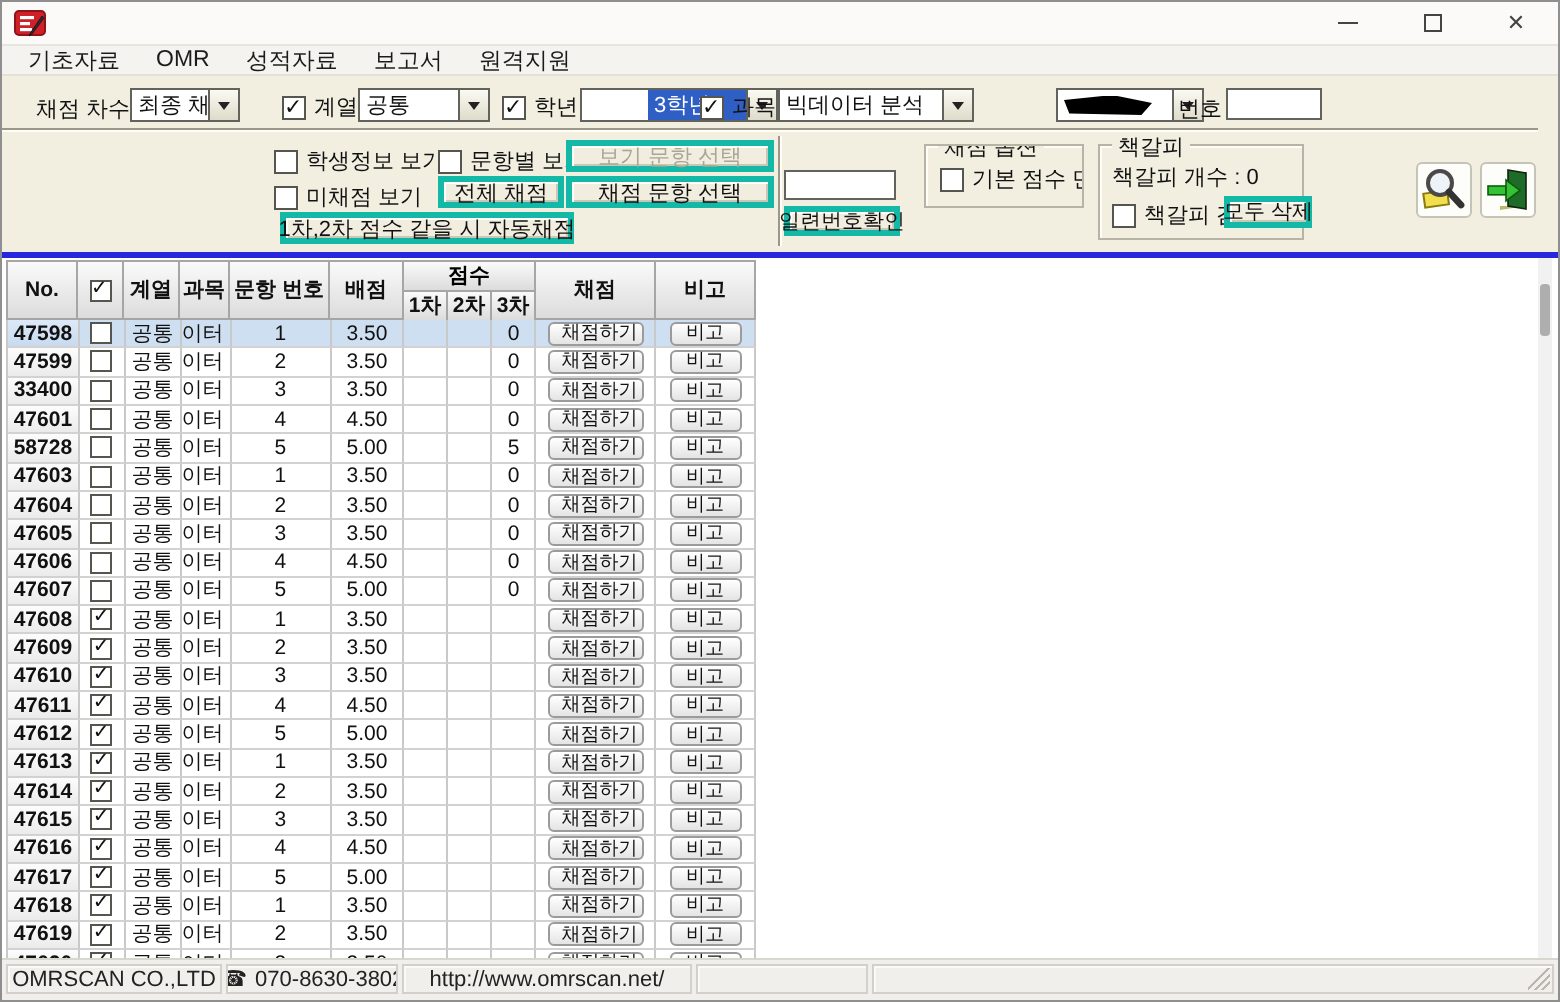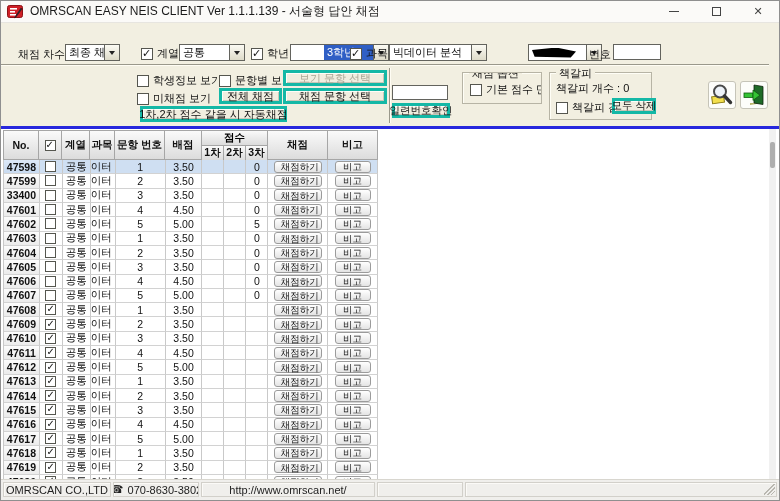--- a/index.html
+++ b/index.html
@@ -69,51 +69,57 @@
   .rowchk.checked::after{font-size:10px;top:-2px;left:0;}
   .rowbtn{background:linear-gradient(#ffffff,#e4e4e4);border:1px solid #9b9b9b;border-radius:3px;font-size:9.5px;color:#111;height:12px;line-height:9px;padding:0 6px;white-space:nowrap;}
   .rowbtn.grade{width:48px;}
   .rowbtn.note{width:36px;}
   .scrollbar{position:absolute;right:3px;top:0;bottom:0;width:7px;background:#f1f1f1;}
   .scroll-thumb{position:absolute;left:1px;top:13px;width:5px;height:26px;background:#aeaeae;border-radius:2px;}
 
   
   .statusbar{position:absolute;left:0;right:0;bottom:0;height:21px;background:#f0efec;border-top:1px solid #d8d6cf;display:flex;align-items:stretch;padding:2px 2px 3px 2px;}
   .sseg{border:1px solid #d2d0ca;box-shadow:inset 1px 1px 0 #fbfaf7;display:flex;align-items:center;justify-content:center;font-size:11px;color:#222;gap:4px;margin-right:2px;white-space:nowrap;overflow:hidden;}
-  .sseg.s1{width:108px;}.sseg.s2{width:86px;}.sseg.s3{width:174px;}.sseg.s4{width:86px;}.sseg.s5{flex:1;margin-right:0;position:relative;}
+  .sseg.s1{width:108px;}.sseg.s2{width:86px;}.sseg.s3{width:145px;}.sseg.s4{width:86px;}.sseg.s5{flex:1;margin-right:0;position:relative;}
   .grip{position:absolute;right:1px;bottom:1px;width:11px;height:11px;background:
     linear-gradient(135deg,transparent 45%,#b9b7b0 45%,#b9b7b0 52%,transparent 52%,transparent 62%,#b9b7b0 62%,#b9b7b0 69%,transparent 69%,transparent 79%,#b9b7b0 79%,#b9b7b0 86%,transparent 86%);}
 </style>
 </head>
 <body>
 
 <div class="window">
 
   <div class="titlebar">
     <svg class="app-icon" viewBox="0 0 16 14">
       <rect x="0.5" y="0.5" width="15" height="12" rx="2" fill="#cf2027" stroke="#8e1216"></rect>
       <rect x="3" y="3" width="7" height="1.6" fill="#fff"></rect>
       <rect x="3" y="6" width="5" height="1.6" fill="#fff"></rect>
       <rect x="3" y="9" width="6" height="1.6" fill="#fff"></rect>
       <path d="M15 4 L9 12 L7.5 13 L8.5 11 L14 3 Z" fill="#2b2b34" stroke="#111" stroke-width="0.4"></path>
     </svg>
-    <span class="title-text">OMRSCAN EASY NEIS CLIENT Ver 1.1.1.139 - 서술형 답안 채점</span>
     <div class="win-controls">
       <div class="win-btn">
           <span class="min-glyph"></span>
         </div>
       <div class="win-btn">
           <span class="max-glyph"></span>
         </div>
       <div class="win-btn">
           <span>✕</span>
         </div>
     </div>
   </div>
 
+  <div class="menubar">
+    <span class="menu-item">기초자료</span>
+    <span class="menu-item">OMR</span>
+    <span class="menu-item">성적자료</span>
+    <span class="menu-item">보고서</span>
+    <span class="menu-item">원격지원</span>
+  </div>
 
   <div class="toolbar">
 
     <span class="tlabel" style="left:17px;top:9px;">채점 차수 :</span>
     <div class="combo" style="left:64px;top:6px;width:55px;">
       <span class="combo-text">최종 채점</span>
       <span class="combo-btn">
           <span class="tri"></span>
         </span>
     </div>
@@ -327,21 +333,21 @@
       <div class="cell c7"></div>
       <div class="cell c8">0</div>
       <div class="cell c9">
               <button class="rowbtn grade">채점하기</button>
             </div>
       <div class="cell c10">
               <button class="rowbtn note">비고</button>
             </div>
     </div>
           <div class="grow">
-      <div class="cell c0 no-cell">47602</div>
+      <div class="cell c0 no-cell">58728</div>
       <div class="cell c1">
               <span class="chk rowchk"></span>
             </div>
       <div class="cell c2">공통</div>
       <div class="cell c3">빅데이터 분석</div>
       <div class="cell c4">5</div>
       <div class="cell c5">5.00</div>
       <div class="cell c6"></div>
       <div class="cell c7"></div>
       <div class="cell c8">5</div>

